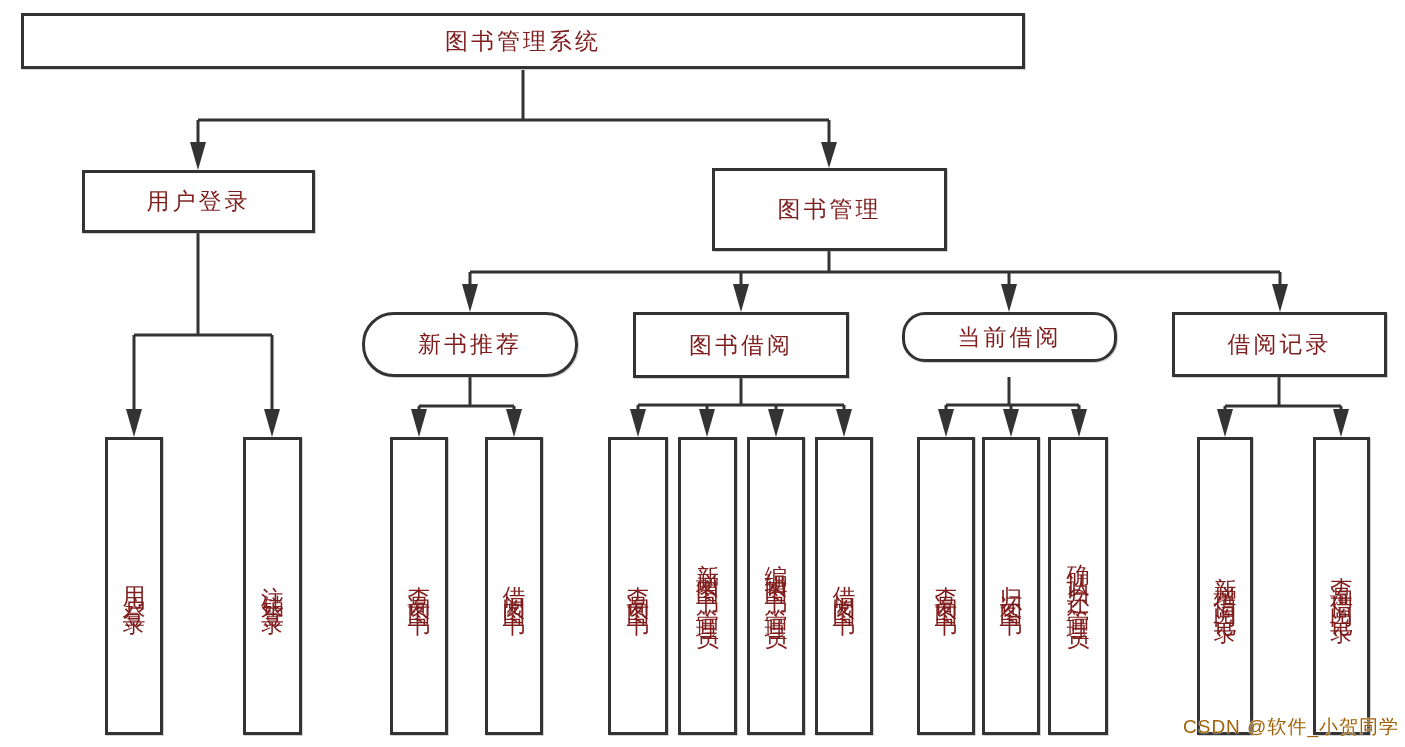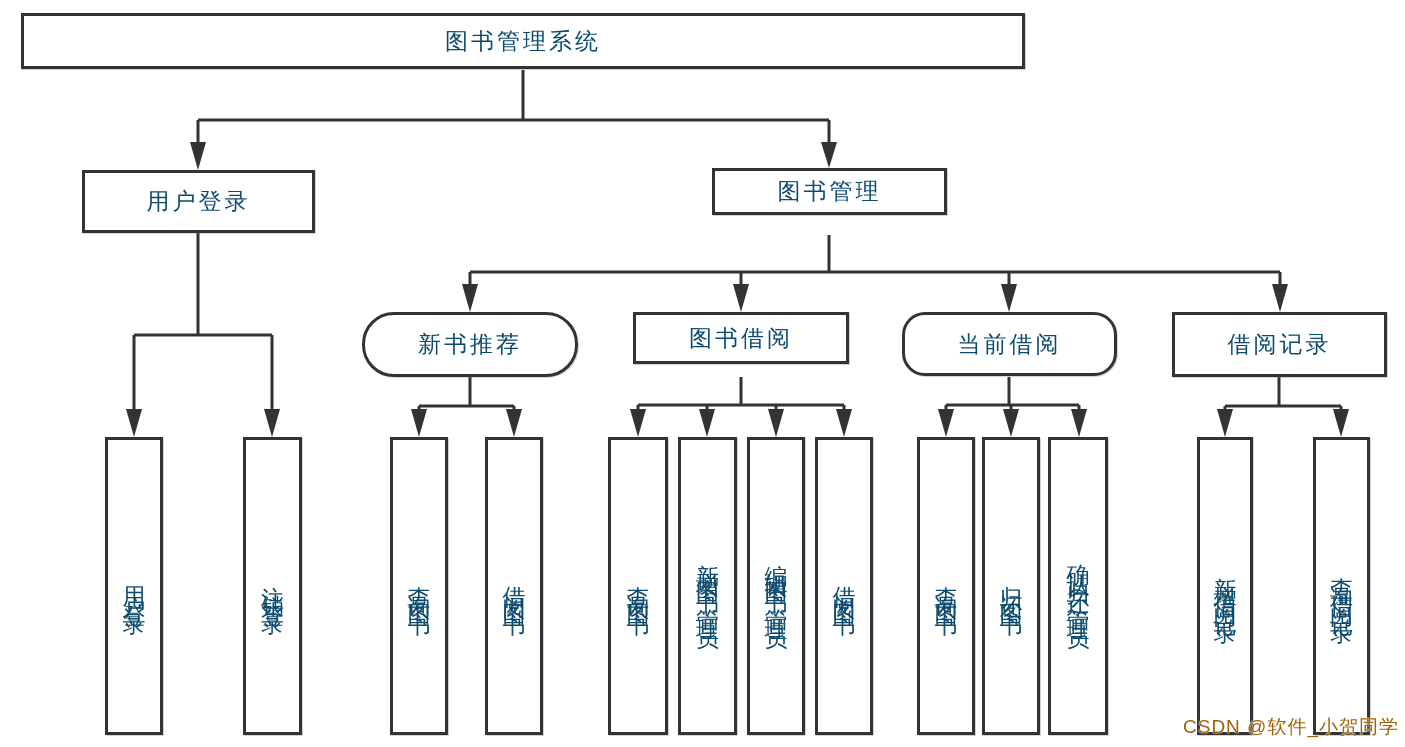--- a/index.html
+++ b/index.html
@@ -17,44 +17,44 @@
     width: 1405px; height: 747px;
   }
   .box {
     position: absolute;
     box-sizing: border-box;
     border: 3px solid #333333;
     background: #ffffff;
     display: flex;
     align-items: center;
     justify-content: center;
-    color: #0c4a6e;
+    color: #7f1d1d;
     box-shadow: 1px 1px 0 rgba(130,130,130,0.35);
   }
   .box.h {
     font-size: 23px;
     letter-spacing: 3px;
     white-space: nowrap;
   }
   .box.v span {
     writing-mode: vertical-rl;
     text-orientation: mixed;
     font-size: 23px;
     letter-spacing: 9px;
     line-height: 1;
   }
   
   #n-root   { left: 21px;  top: 13px;  width: 1004px; height: 56px; }
   
   #n-login  { left: 82px;  top: 170px; width: 233px;  height: 63px; }
-  #n-mgmt   { left: 712px; top: 168px; width: 235px;  height: 47px; }
+  #n-mgmt   { left: 712px; top: 168px; width: 235px;  height: 83px; }
   
   #n-newbk  { left: 362px;  top: 312px; width: 216px; height: 65px; border-radius: 32px; }
-  #n-borrow { left: 633px;  top: 312px; width: 216px; height: 52px; }
-  #n-curr   { left: 902px;  top: 312px; width: 215px; height: 64px; border-radius: 23px; }
+  #n-borrow { left: 633px;  top: 312px; width: 216px; height: 66px; }
+  #n-curr   { left: 902px;  top: 312px; width: 215px; height: 50px; border-radius: 23px; }
   #n-record { left: 1172px; top: 312px; width: 215px; height: 65px; }
   
   .leaf { top: 437px; height: 298px; }
   #l-1  { left: 105px;  width: 58px; }
   #l-2  { left: 243px;  width: 59px; }
   #l-3  { left: 390px;  width: 58px; }
   #l-4  { left: 485px;  width: 58px; }
   #l-5  { left: 608px;  width: 60px; }
   #l-6  { left: 678px;  width: 59px; }
   #l-7  { left: 747px;  width: 58px; }

